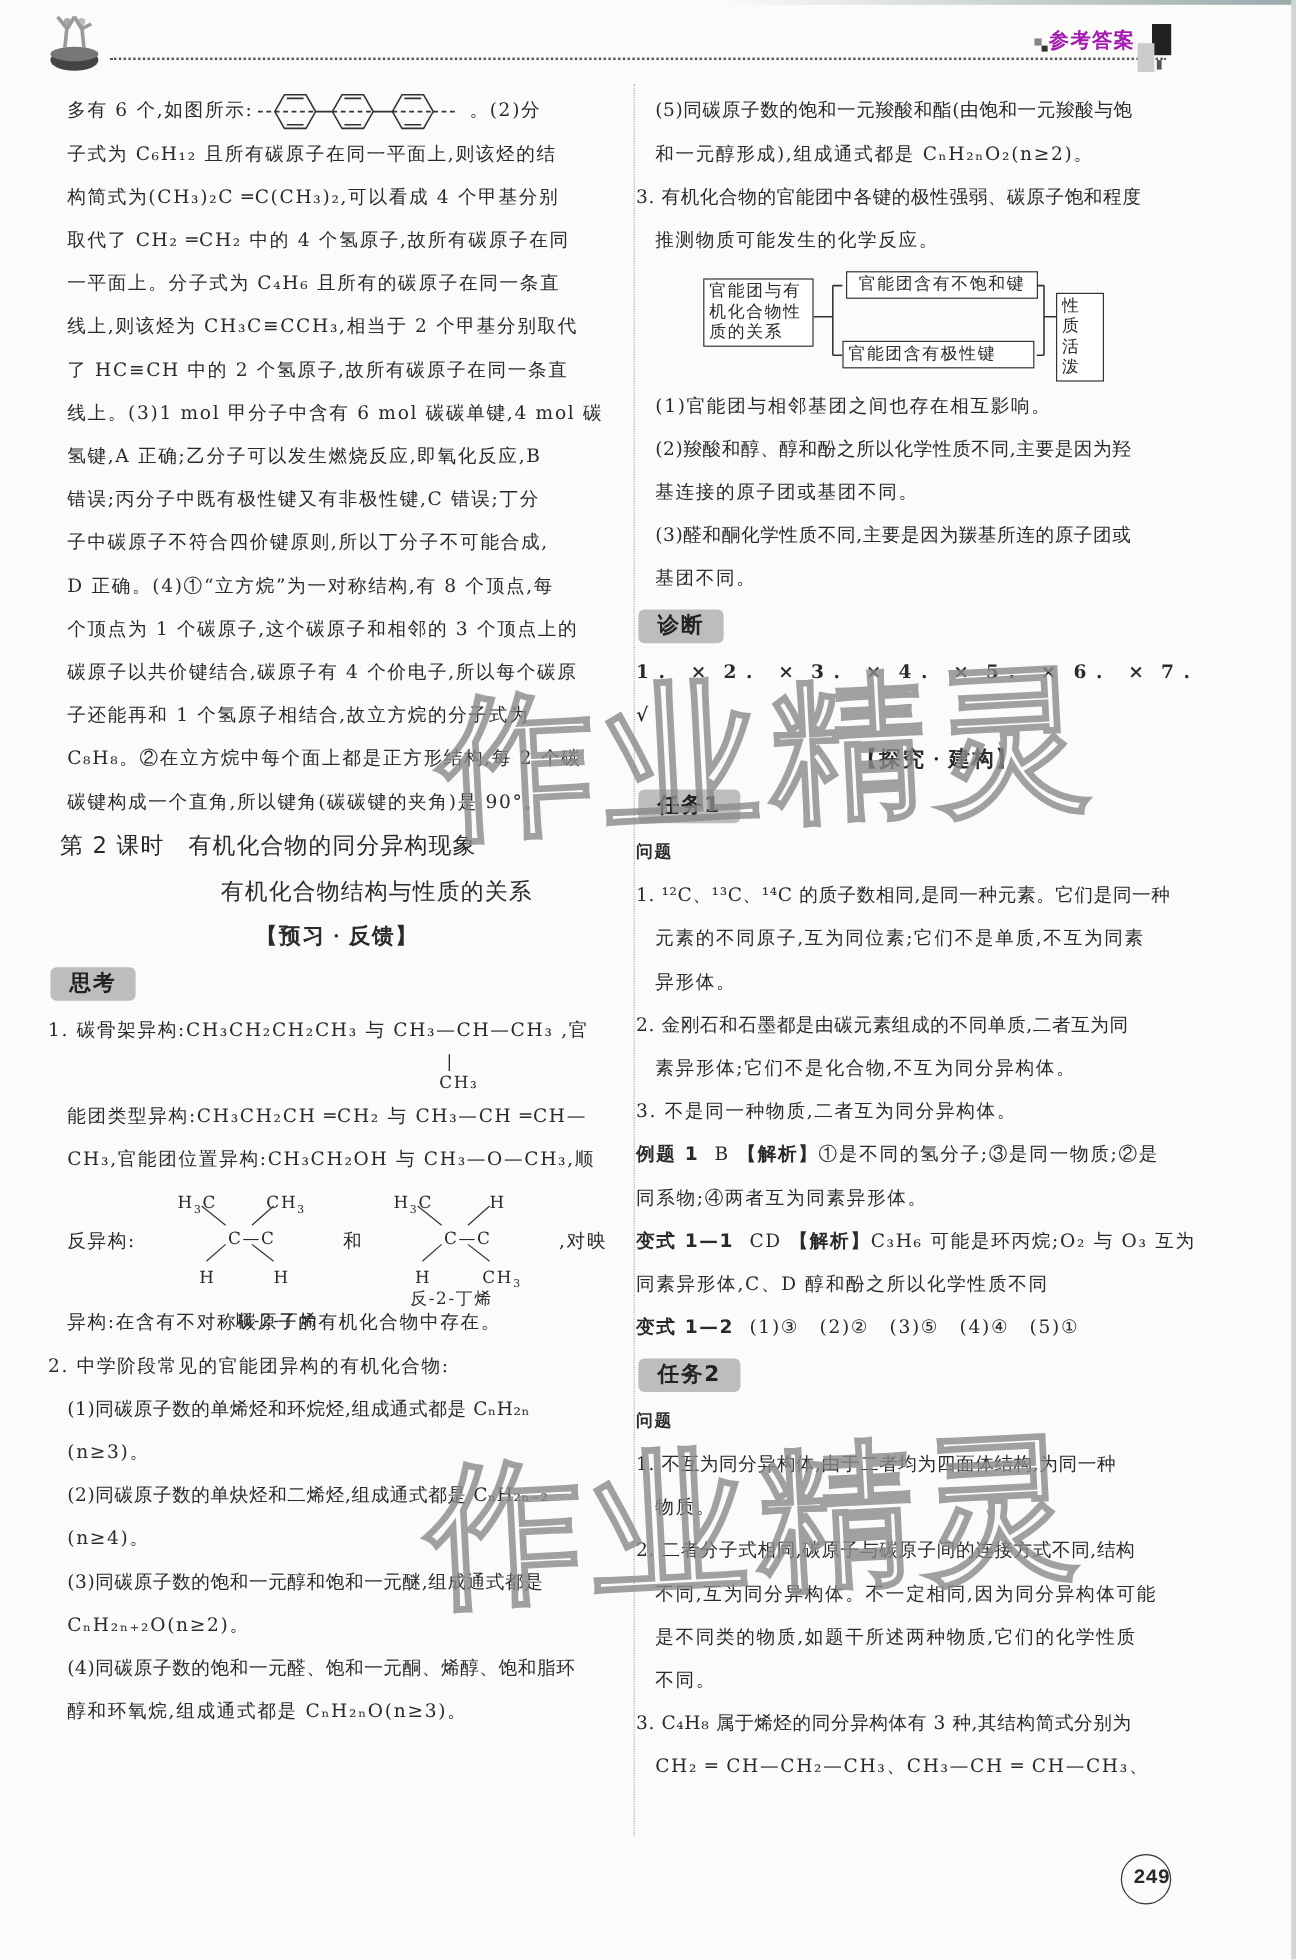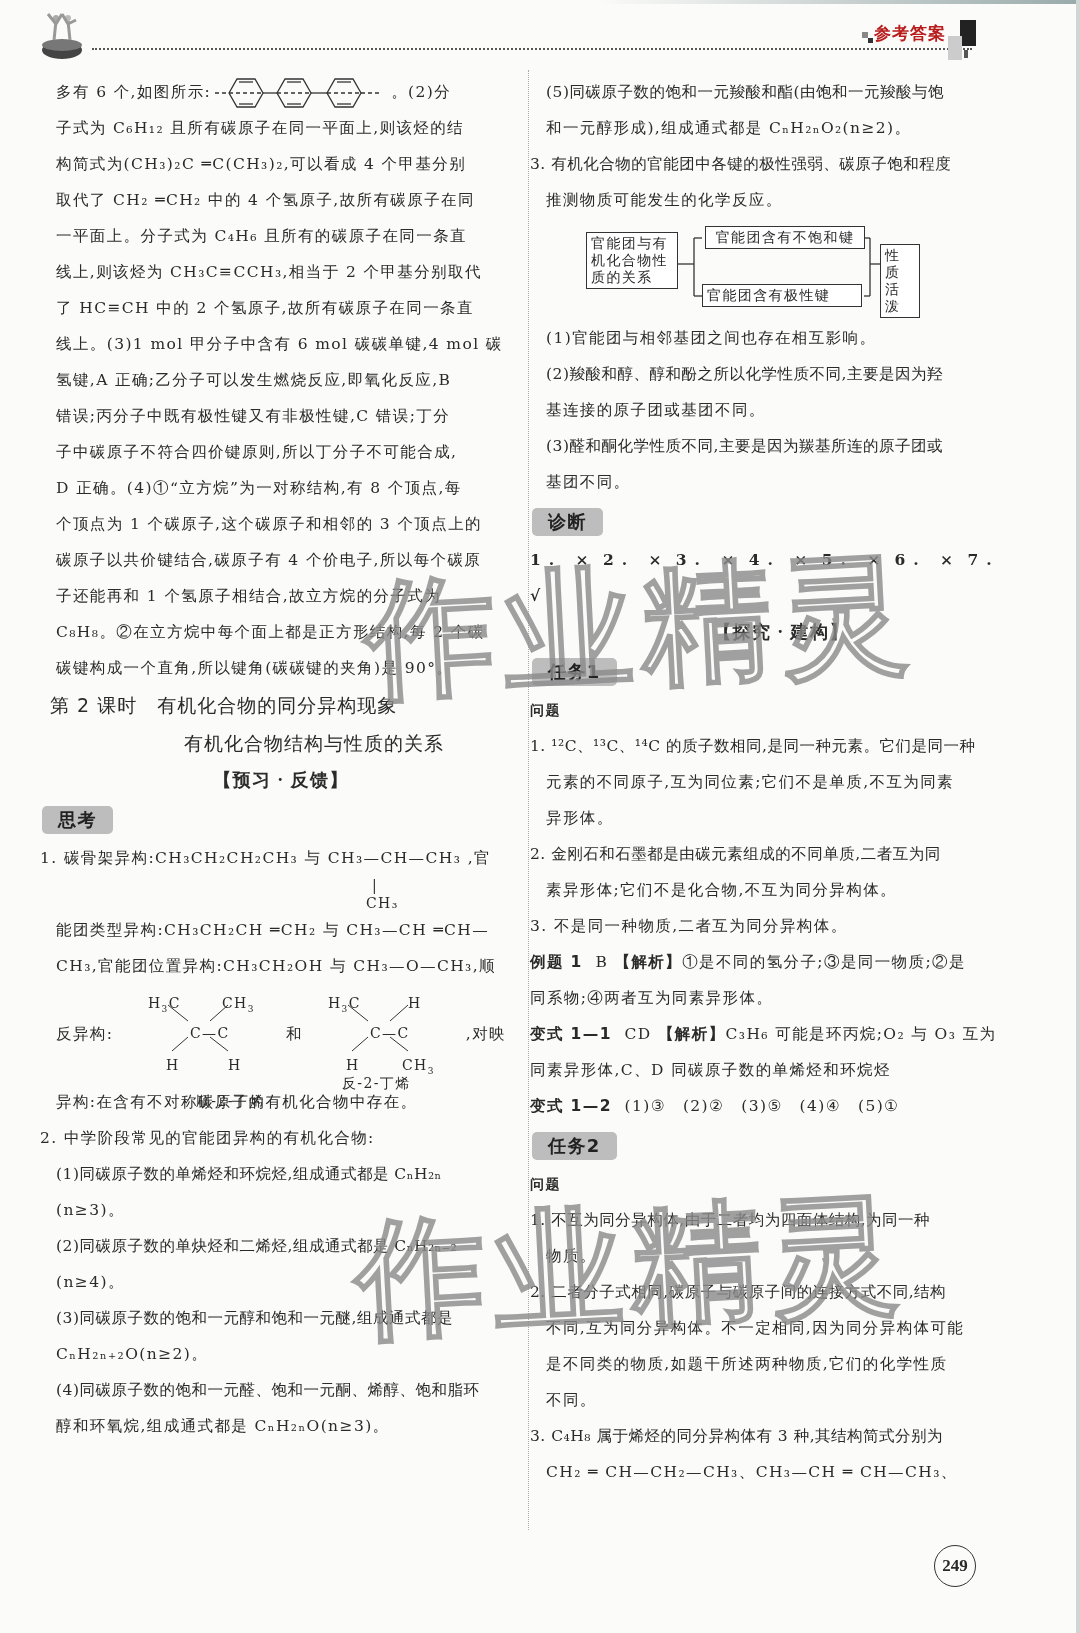--- a/index.html
+++ b/index.html
@@ -3,21 +3,21 @@
 <meta charset="utf-8">
 <style>
   html, body { margin: 0; padding: 0; }
   body {
     width: 1080px; height: 1633px; background: #fbfbf9; position: relative; overflow: hidden;
     font-family: "DejaVu Serif", "Liberation Serif", serif; color: #2a2a2a;
   }
   .header { position: absolute; left: 0; top: 0; width: 1080px; height: 60px; }
   .logo { position: absolute; left: 38px; top: 10px; width: 48px; height: 50px; }
   .hdr-line { position: absolute; left: 92px; top: 48px; width: 880px; border-top: 2px dotted #555; }
-  .hdr-title { position: absolute; left: 874px; top: 22px; font-family: "DejaVu Sans", sans-serif; font-weight: bold; font-size: 17px; color: #b91c1c; letter-spacing: 1px; }
+  .hdr-title { position: absolute; left: 874px; top: 22px; font-family: "DejaVu Sans", sans-serif; font-weight: bold; font-size: 17px; color: #a21caf; letter-spacing: 1px; }
   .hdr-sq1 { position: absolute; left: 862px; top: 32px; width: 6px; height: 6px; background: #888; }
   .hdr-sq2 { position: absolute; left: 868px; top: 38px; width: 5px; height: 5px; background: #333; }
   .hdr-blk1 { position: absolute; left: 960px; top: 20px; width: 16px; height: 26px; background: #222; }
   .hdr-blk2 { position: absolute; left: 948px; top: 36px; width: 14px; height: 24px; background: #ccc; }
   .hdr-blk3 { position: absolute; left: 964px; top: 50px; width: 4px; height: 8px; background: #555; }
   .topband { position: absolute; left: 600px; top: 0; width: 480px; height: 4px; background: linear-gradient(90deg, #fbfbf9, #9aa); }
   .col { position: absolute; top: 74px; font-size: 15.5px; line-height: 36px; letter-spacing: 1.4px; }
   .col-left { left: 56px; width: 450px; }
   .col-right { left: 546px; width: 470px; }
   .divider { position: absolute; left: 528px; top: 70px; height: 1460px; border-left: 1px dotted #aaa; }
@@ -31,21 +31,21 @@
   .chain { display: inline-flex; align-items: center; vertical-align: middle; margin-left: 4px; }
   .cistrans { display: flex; align-items: center; height: 100px; }
   .mol { position: relative; width: 140px; height: 90px; font-size: 14px; }
   .mol span { position: absolute; }
   .mol svg { position: absolute; left: 0; top: 0; }
   .mol-label { position: absolute; font-size: 14px; }
   .fc { position: relative; height: 90px; margin: 6px 0 6px 40px; font-family: "DejaVu Sans", sans-serif; font-size: 14px; line-height: 17px; }
   .fc .box { position: absolute; border: 1.5px solid #333; background: #fff; padding: 2px 4px; }
   .diag { letter-spacing: 8px; font-weight: bold; }
   .bold-lbl { font-family: "DejaVu Sans", sans-serif; font-weight: bold; }
-  .pagenum { position: absolute; left: 934px; top: 1545px; width: 40px; height: 40px; border: 1.5px solid #333; border-radius: 50%; text-align: center; line-height: 40px; font-weight: bold; font-size: 17px; font-family: Liberation Serif, serif; }
+  .pagenum { position: absolute; left: 934px; top: 1545px; width: 40px; height: 40px; border: 1.5px solid #333; border-radius: 50%; text-align: right; line-height: 40px; font-weight: bold; font-size: 17px; font-family: Liberation Mono, monospace; }
   .rightband { position: absolute; right: 0; top: 0; width: 4px; height: 1633px; background: #cfd6d3; }
   .wm { position: absolute; font-family: "DejaVu Sans", sans-serif; font-size: 130px; font-weight: bold; color: transparent; -webkit-text-stroke: 1.5px #8a8a8a; letter-spacing: 8px; opacity: 0.8; transform: rotate(-3deg); }
   .cond { letter-spacing: 0.5px; }
 </style>
 </head>
 <body>
 
 <div class="topband"></div>
 <div class="rightband"></div>
 
@@ -220,21 +220,21 @@
   <p class="cond" style="margin-left:-16px;">2. 金刚石和石墨都是由碳元素组成的不同单质,二者互为同</p>
   <p>素异形体;它们不是化合物,不互为同分异构体。</p>
   <p style="margin-left:-16px;">3. 不是同一种物质,二者互为同分异构体。</p>
   <p style="margin-left:-16px;">
     <span class="bold-lbl">例题 1</span>&nbsp;&nbsp;<span>B</span>&nbsp;<span class="bold-lbl">【解析】</span><span>①是不同的氢分子;③是同一物质;②是</span>
   </p>
   <p style="margin-left:-16px;">同系物;④两者互为同素异形体。</p>
   <p style="margin-left:-16px;">
     <span class="bold-lbl">变式 1—1</span>&nbsp;&nbsp;<span>CD</span>&nbsp;<span class="bold-lbl">【解析】</span><span>C₃H₆ 可能是环丙烷;O₂ 与 O₃ 互为</span>
   </p>
-  <p style="margin-left:-16px;">同素异形体,C、D 同碳原子数的单烯烃和环烷烃</p>
+  <p style="margin-left:-16px;">同素异形体,C、D 醇和酚之所以化学性质不同</p>
   <p style="margin-left:-16px;">
     <span class="bold-lbl">变式 1—2</span>&nbsp;&nbsp;<span>(1)③　(2)②　(3)⑤　(4)④　(5)①</span>
   </p>
 
   <div class="tag">任务2</div>
   <p class="subhd" style="margin-left:-16px;">问题</p>
   <p class="cond" style="margin-left:-16px;">1. 不互为同分异构体,由于二者均为四面体结构,为同一种</p>
   <p>物质。</p>
   <p class="cond" style="margin-left:-16px;">2. 二者分子式相同,碳原子与碳原子间的连接方式不同,结构</p>
   <p>不同,互为同分异构体。不一定相同,因为同分异构体可能</p>

